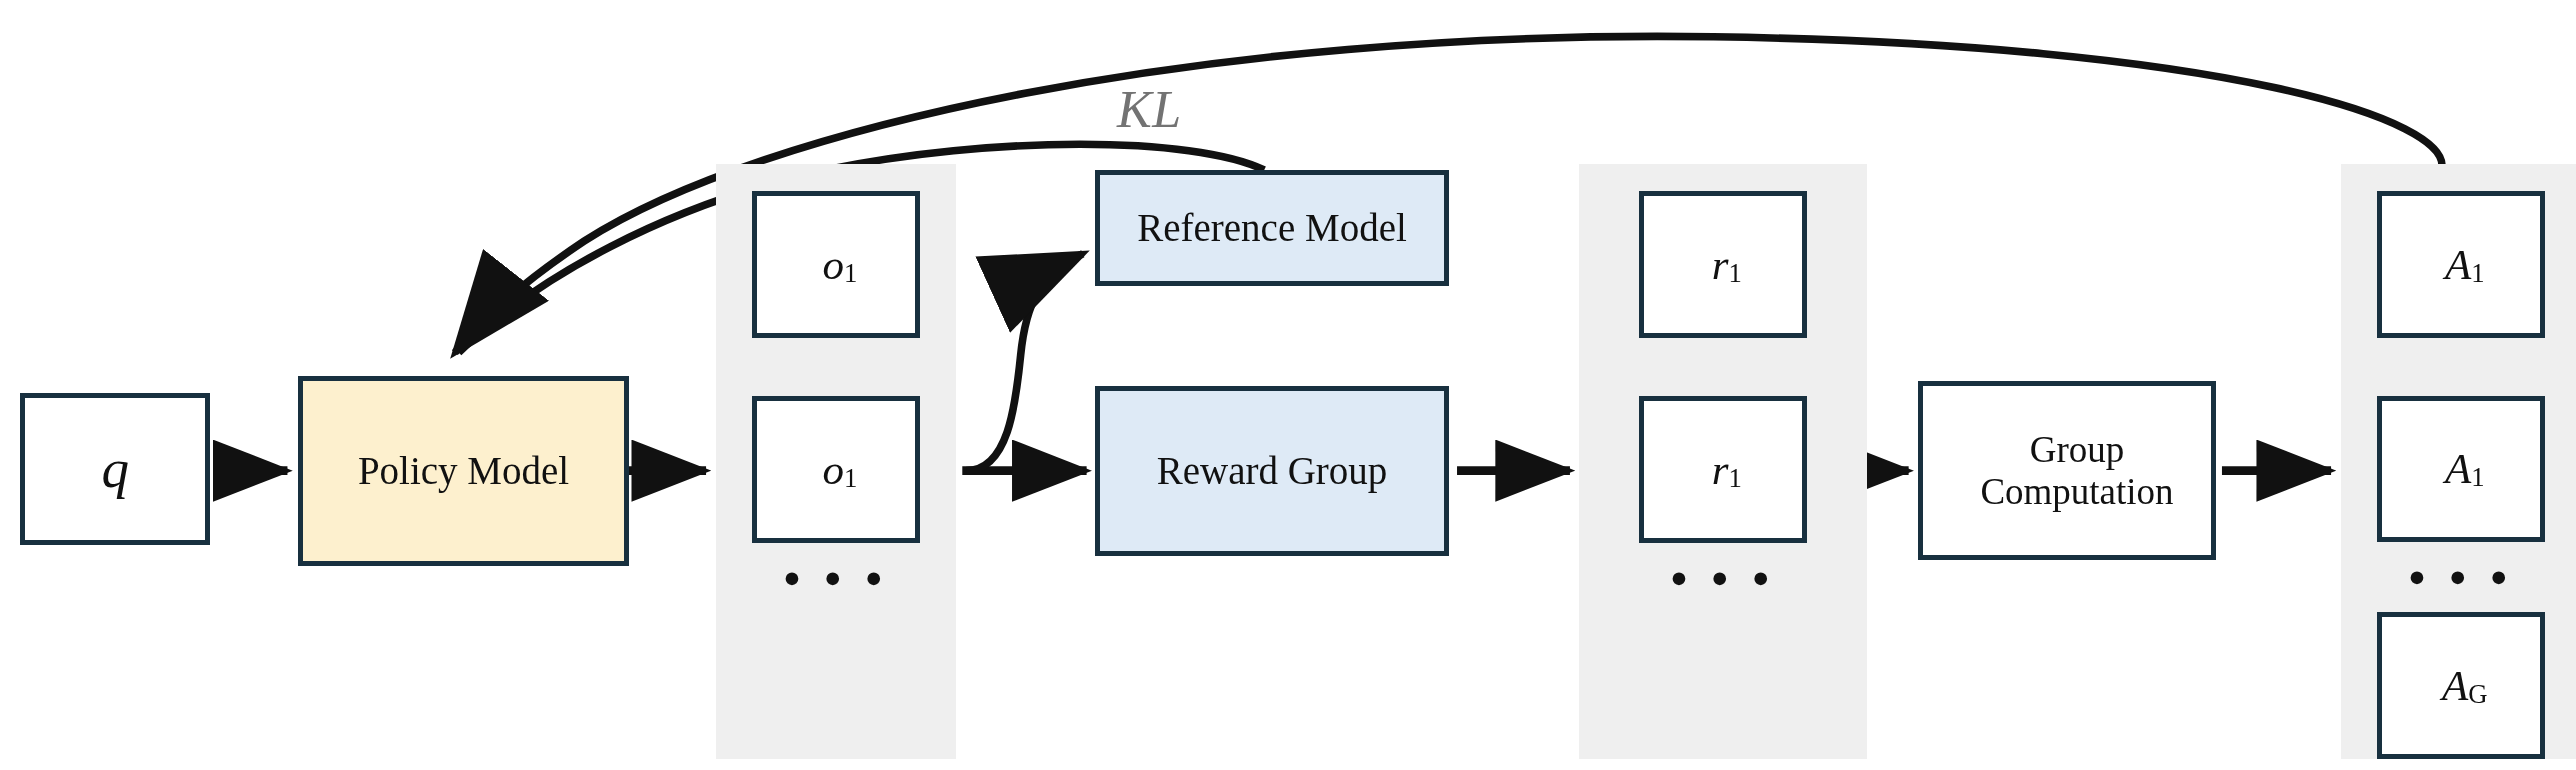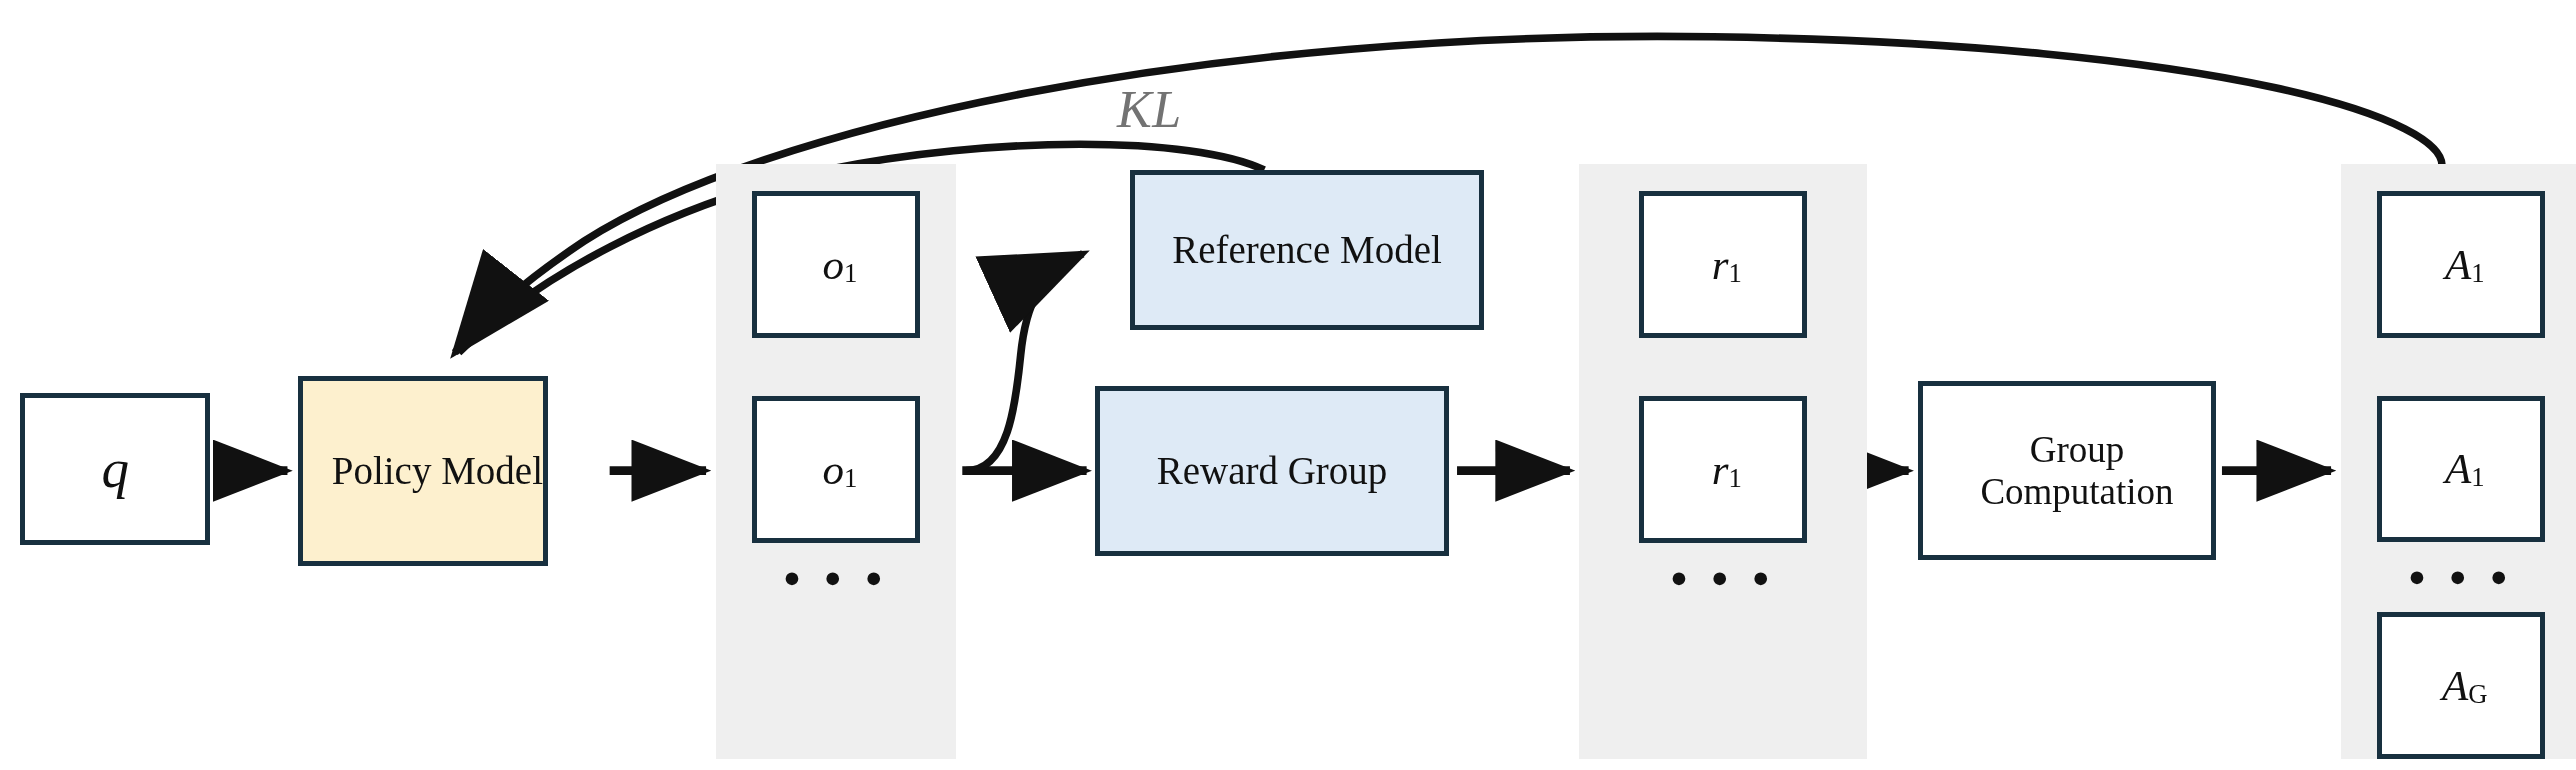--- a/index.html
+++ b/index.html
@@ -53,37 +53,35 @@
   }
   #node-query .node-label {
     font-style: italic;
     font-size: 55px;
   }
 
   
   #node-policy {
     left: 298px;
     top: 376px;
-    width: 250px;
+    width: 331px;
     height: 190px;
     background: #fdf0ce;
-    justify-content: flex-end;
   }
   #node-policy .node-label {
     font-size: 39px;
   }
 
   
   #node-reference {
     left: 1095px;
     top: 170px;
     width: 354px;
-    height: 160px;
+    height: 116px;
     background: #deeaf6;
-    margin-left: 35px;
   }
   #node-reference .node-label {
     font-size: 39px;
   }
 
   
   #node-reward {
     left: 1095px;
     top: 386px;
     width: 354px;

